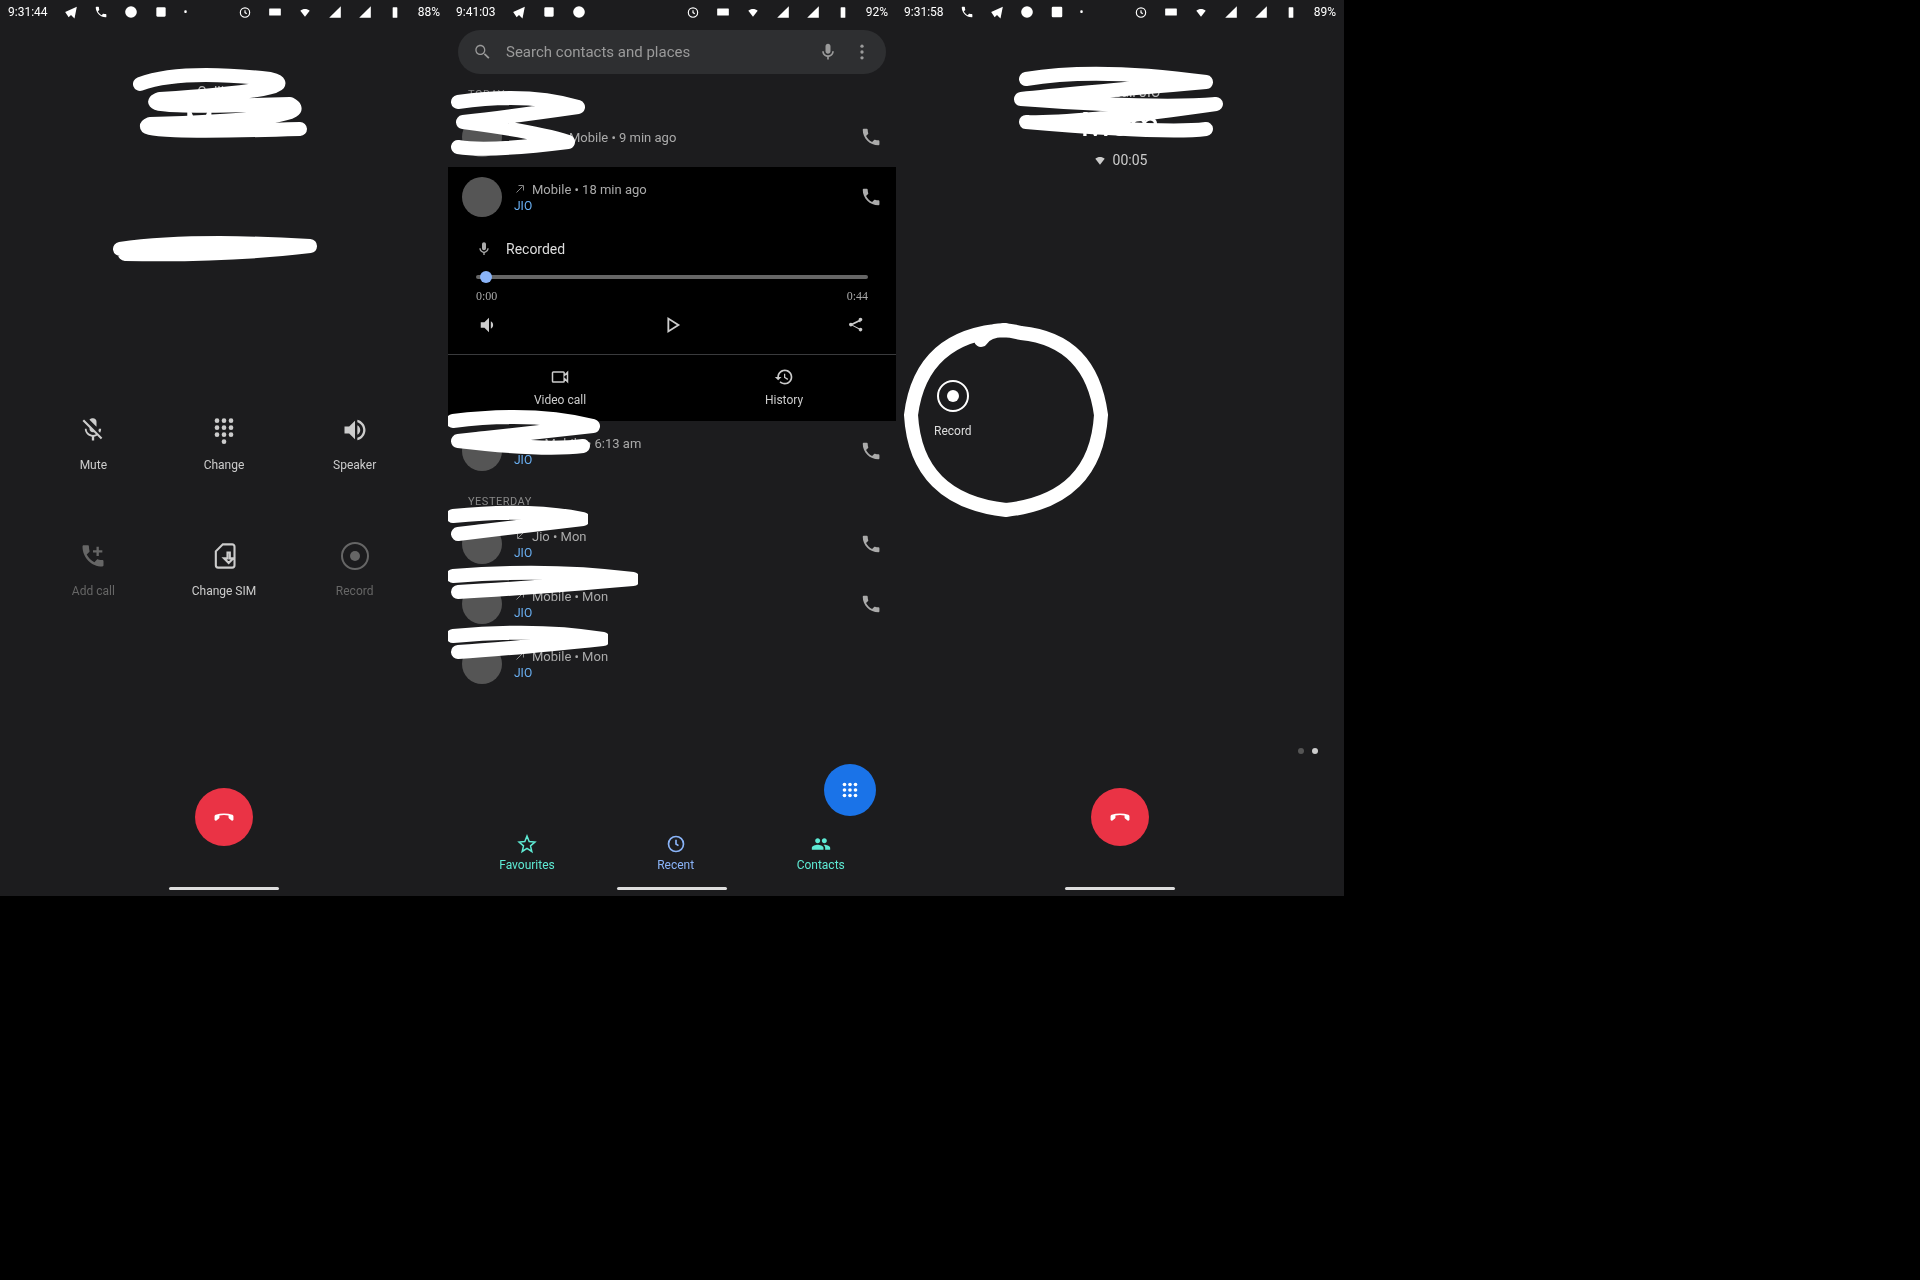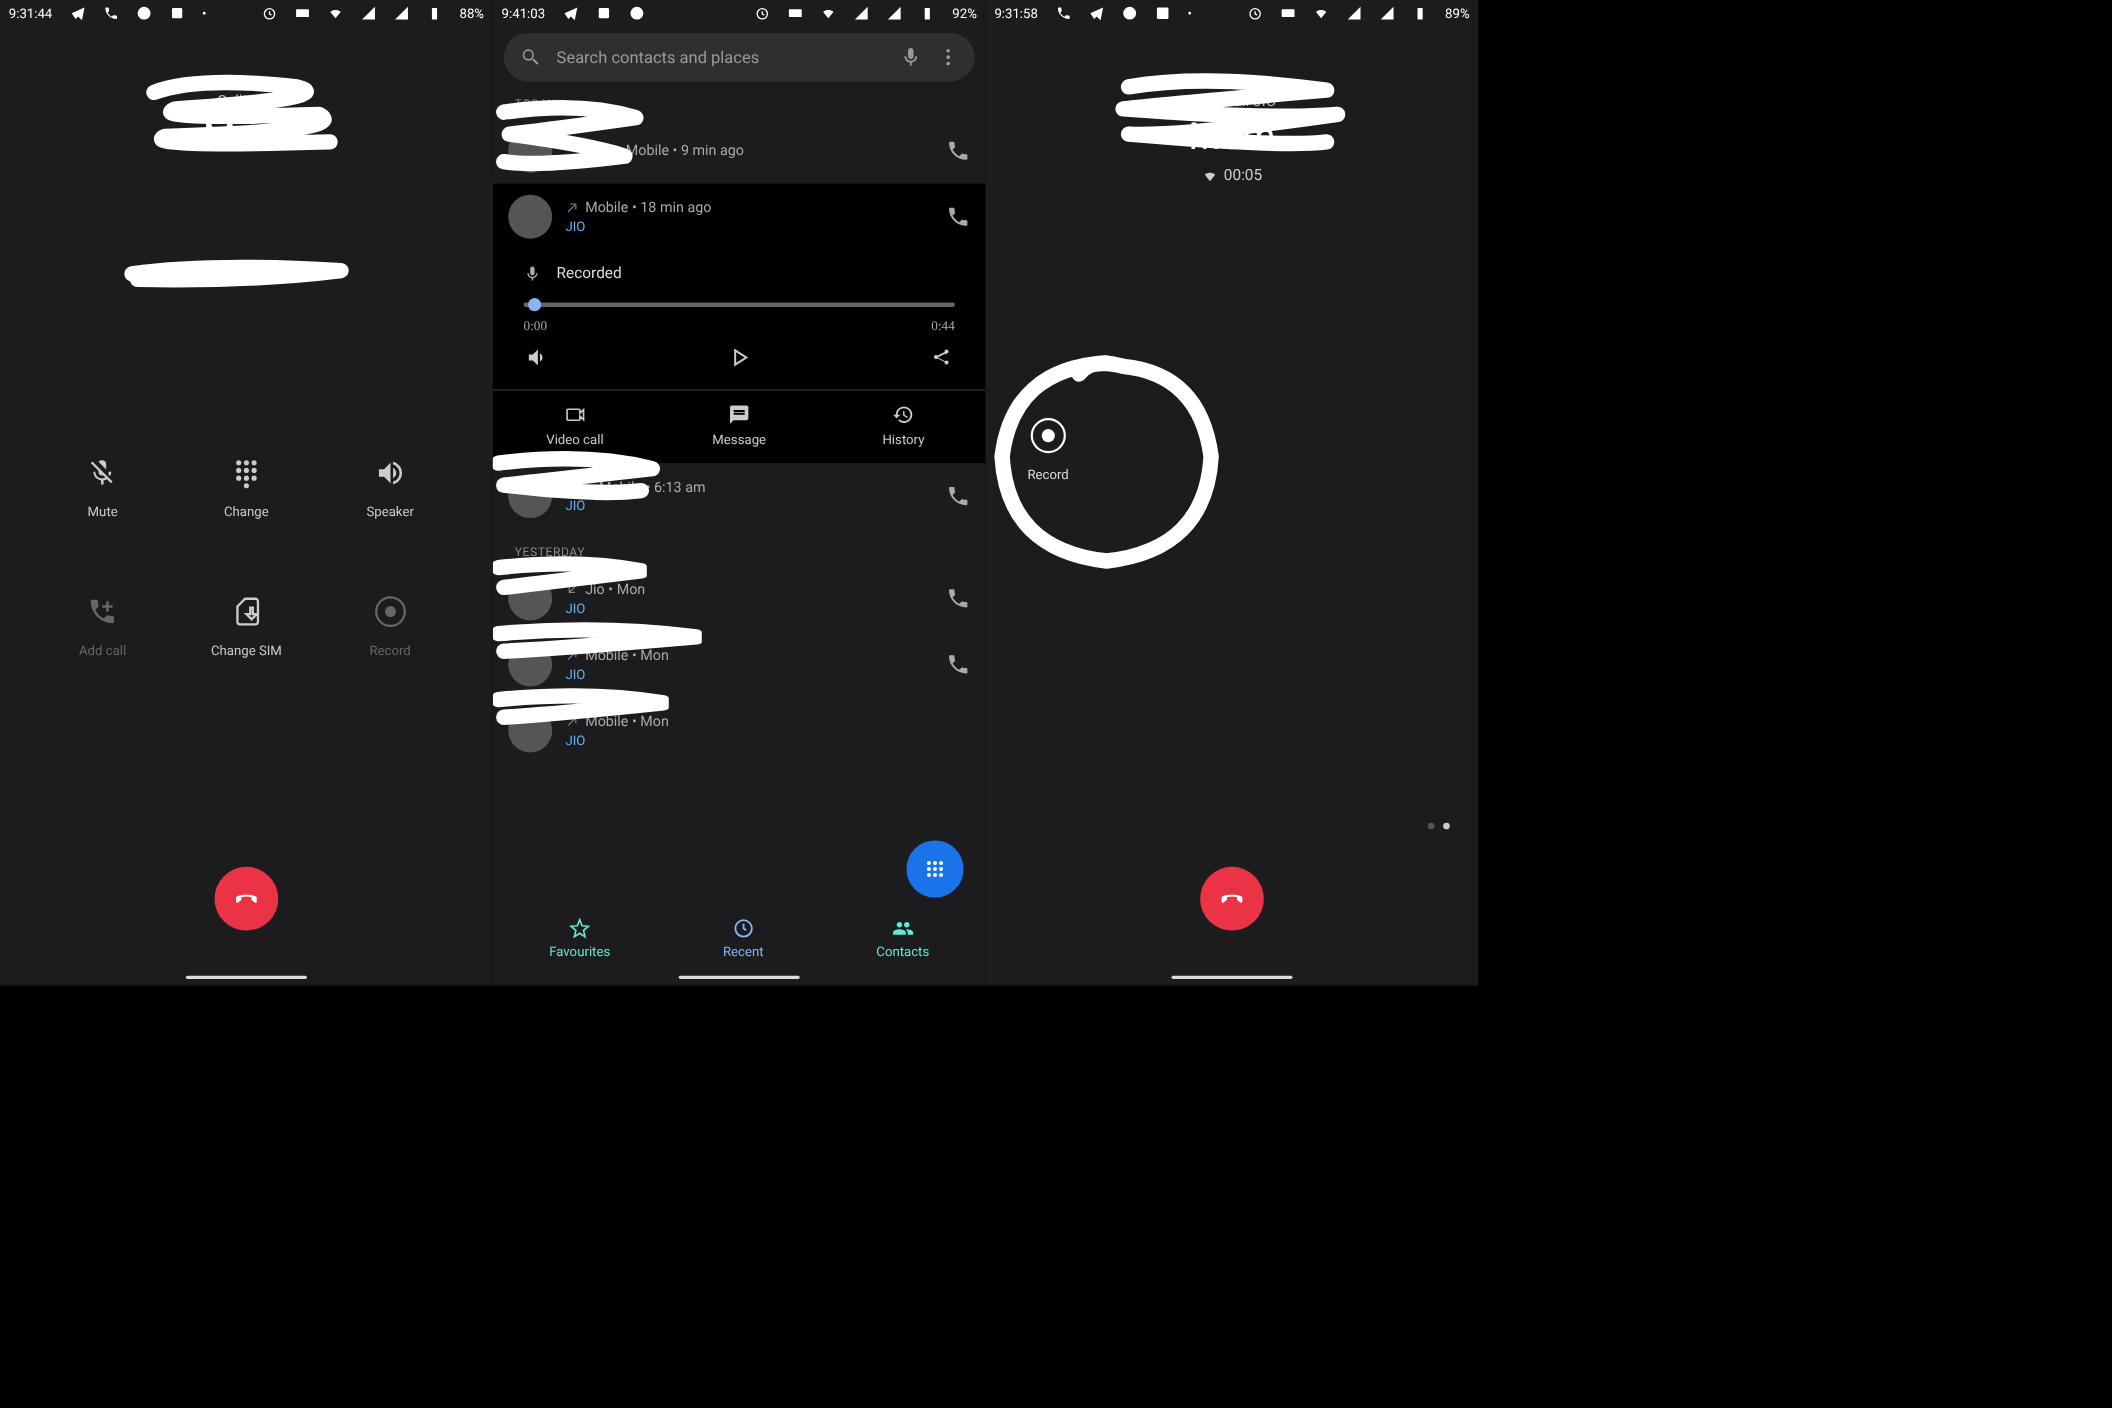--- a/index.html
+++ b/index.html
@@ -420,26 +420,20 @@
     </div>
     <div class="action-row">
       <div class="action-cell">
         <svg viewBox="0 0 24 24">
             <path d="M17 10.5V7c0-.6-.4-1-1-1H4c-.6 0-1 .4-1 1v10c0 .6.4 1 1 1h12c.6 0 1-.4 1-1v-3.5l4 4v-11l-4 4z" fill="none" stroke="#ccc" stroke-width="1.8"></path>
           </svg>
         <span>Video call</span>
       </div>
       <div class="action-cell">
         <svg viewBox="0 0 24 24">
-            <path d="M20 2H4c-1.1 0-2 .9-2 2v18l4-4h14c1.1 0 2-.9 2-2V4c0-1.1-.9-2-2-2zm-2 10H6v-2h12v2zm0-3H6V7h12v2z"></path>
-          </svg>
-        <span>Message</span>
-      </div>
-      <div class="action-cell">
-        <svg viewBox="0 0 24 24">
             <path d="M13 3c-5 0-9 4-9 9H1l4 4 4-4H6c0-3.9 3.1-7 7-7s7 3.1 7 7-3.1 7-7 7c-1.9 0-3.7-.8-5-2l-1.4 1.4C8.3 20 10.5 21 13 21c5 0 9-4 9-9s-4-9-9-9zm-1 5v5l4.2 2.5.8-1.3-3.5-2.1V8z"></path>
           </svg>
         <span>History</span>
       </div>
     </div>
   </div>
 
   <div class="recent-row">
     <div class="scrib scribble" style="left:-5px; top:-15px;">
       <svg width="160" height="55" viewBox="0 0 160 55">

